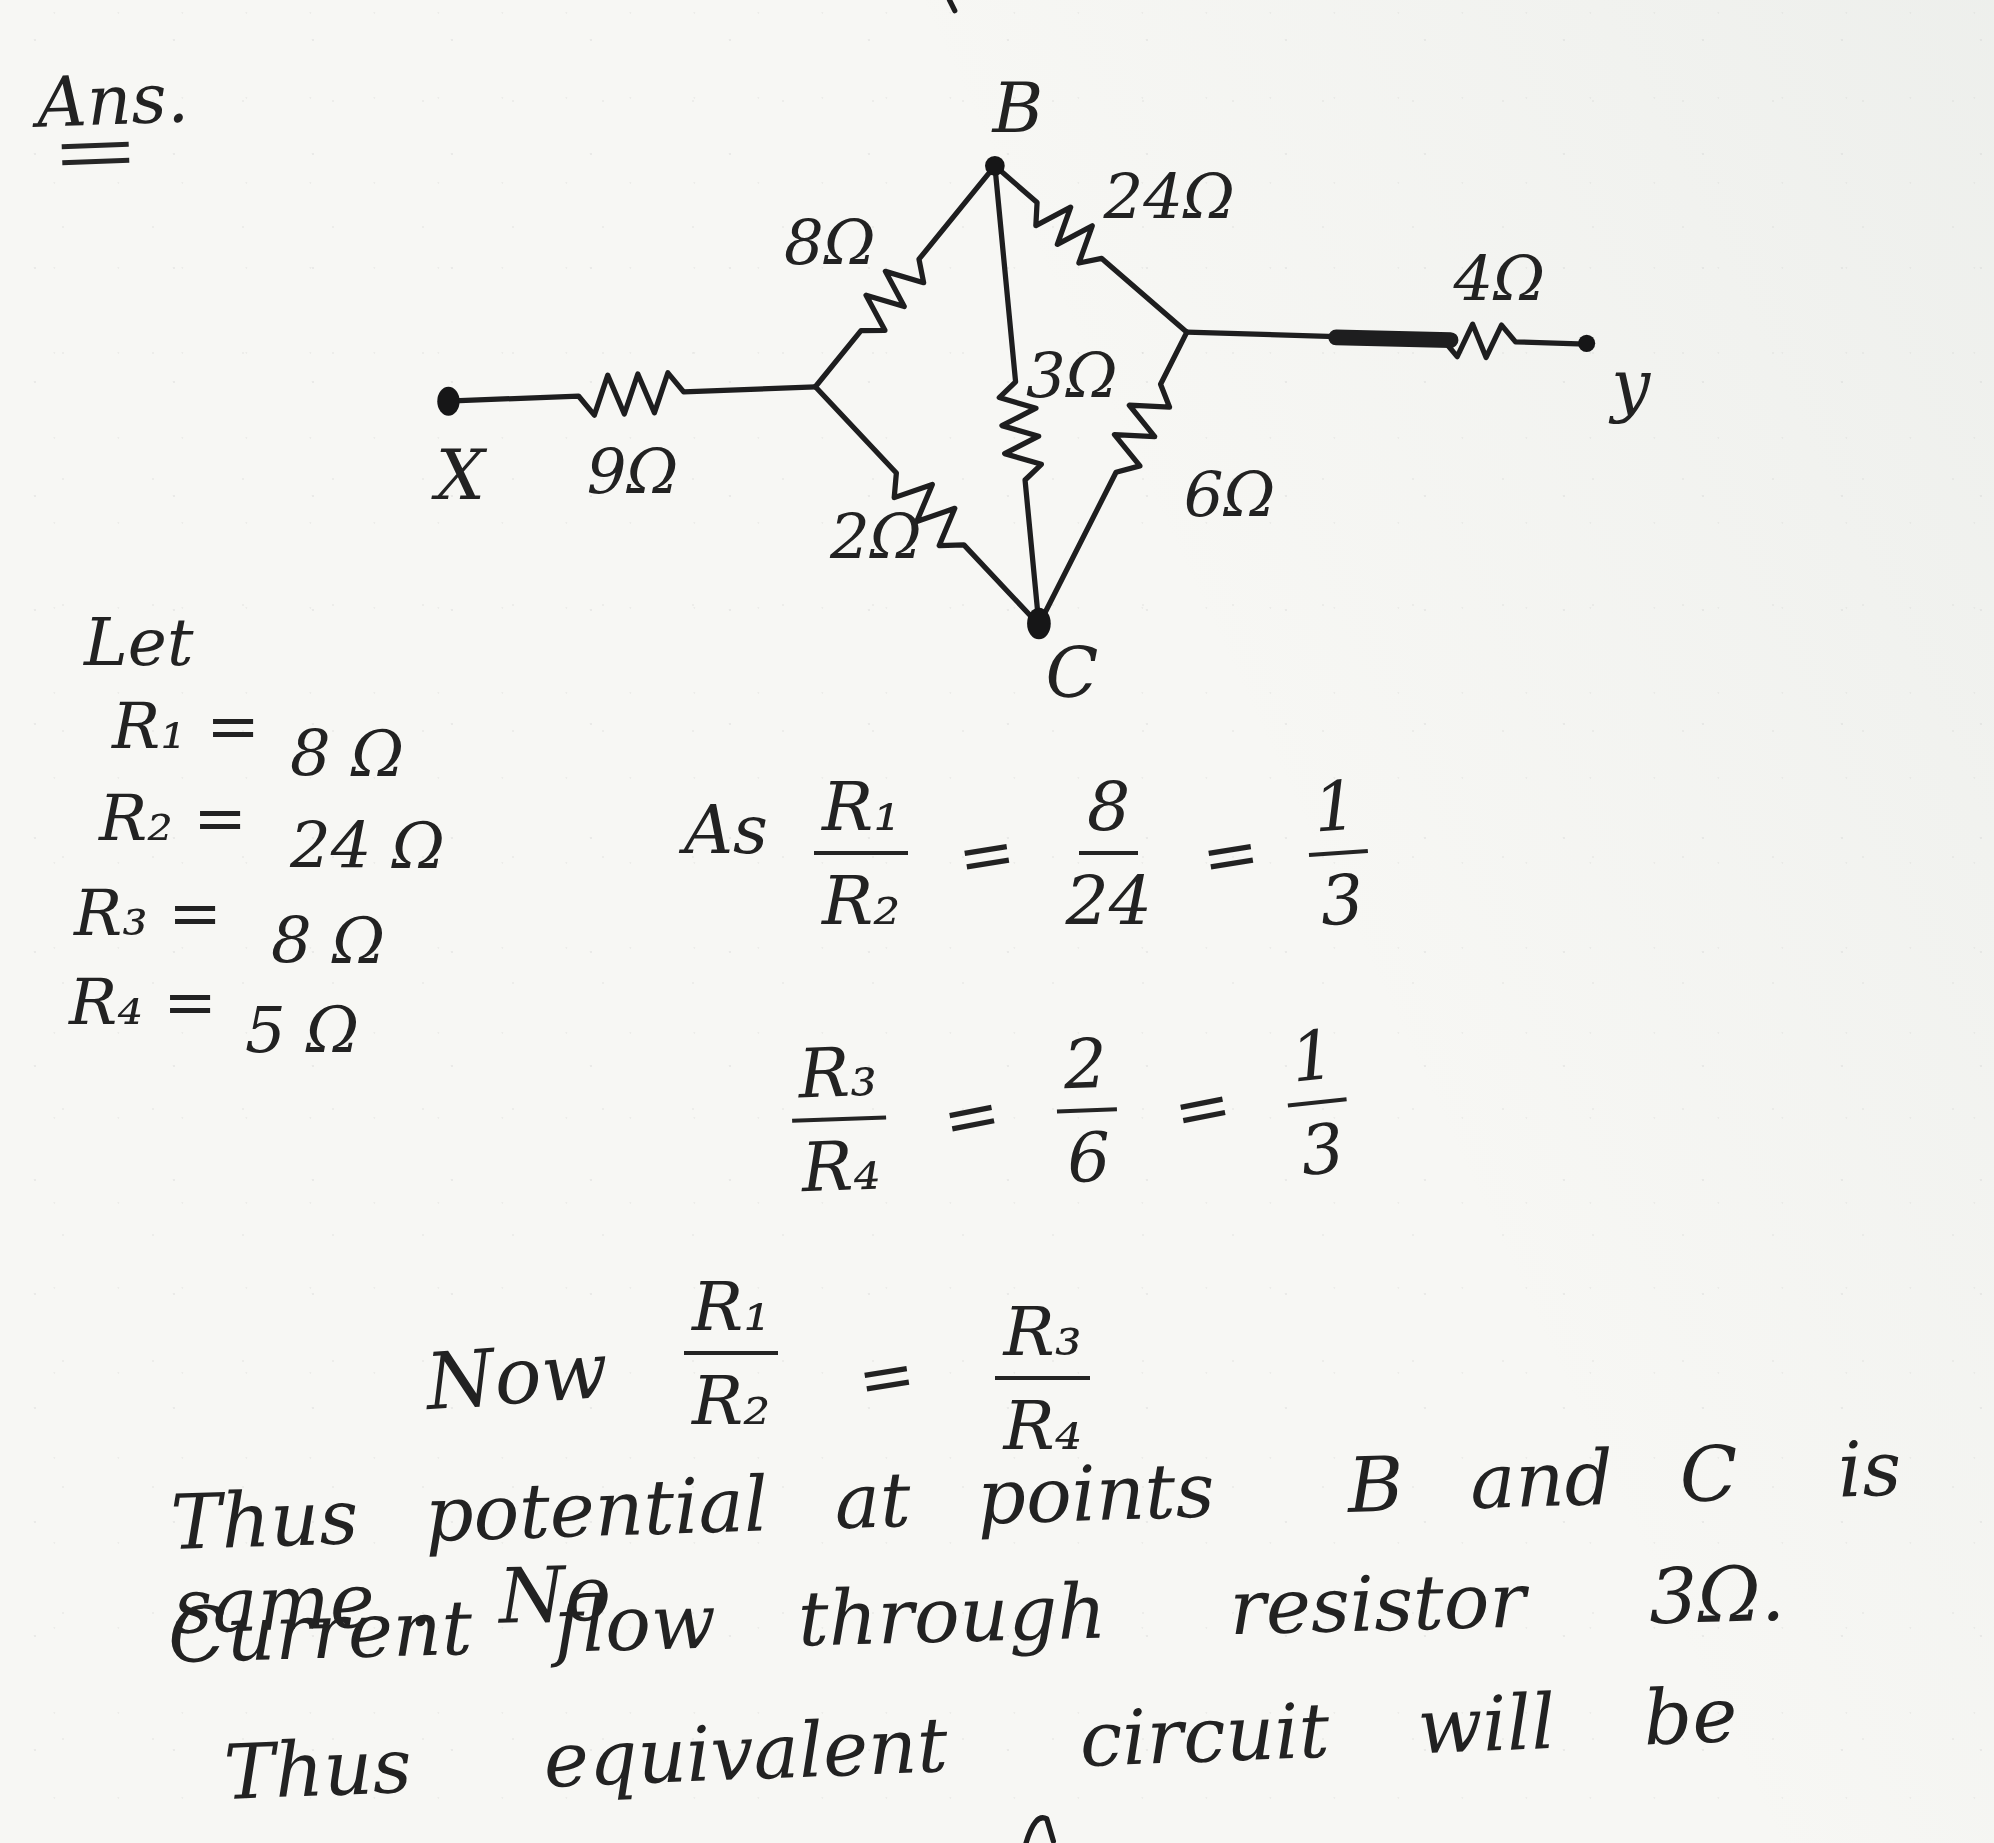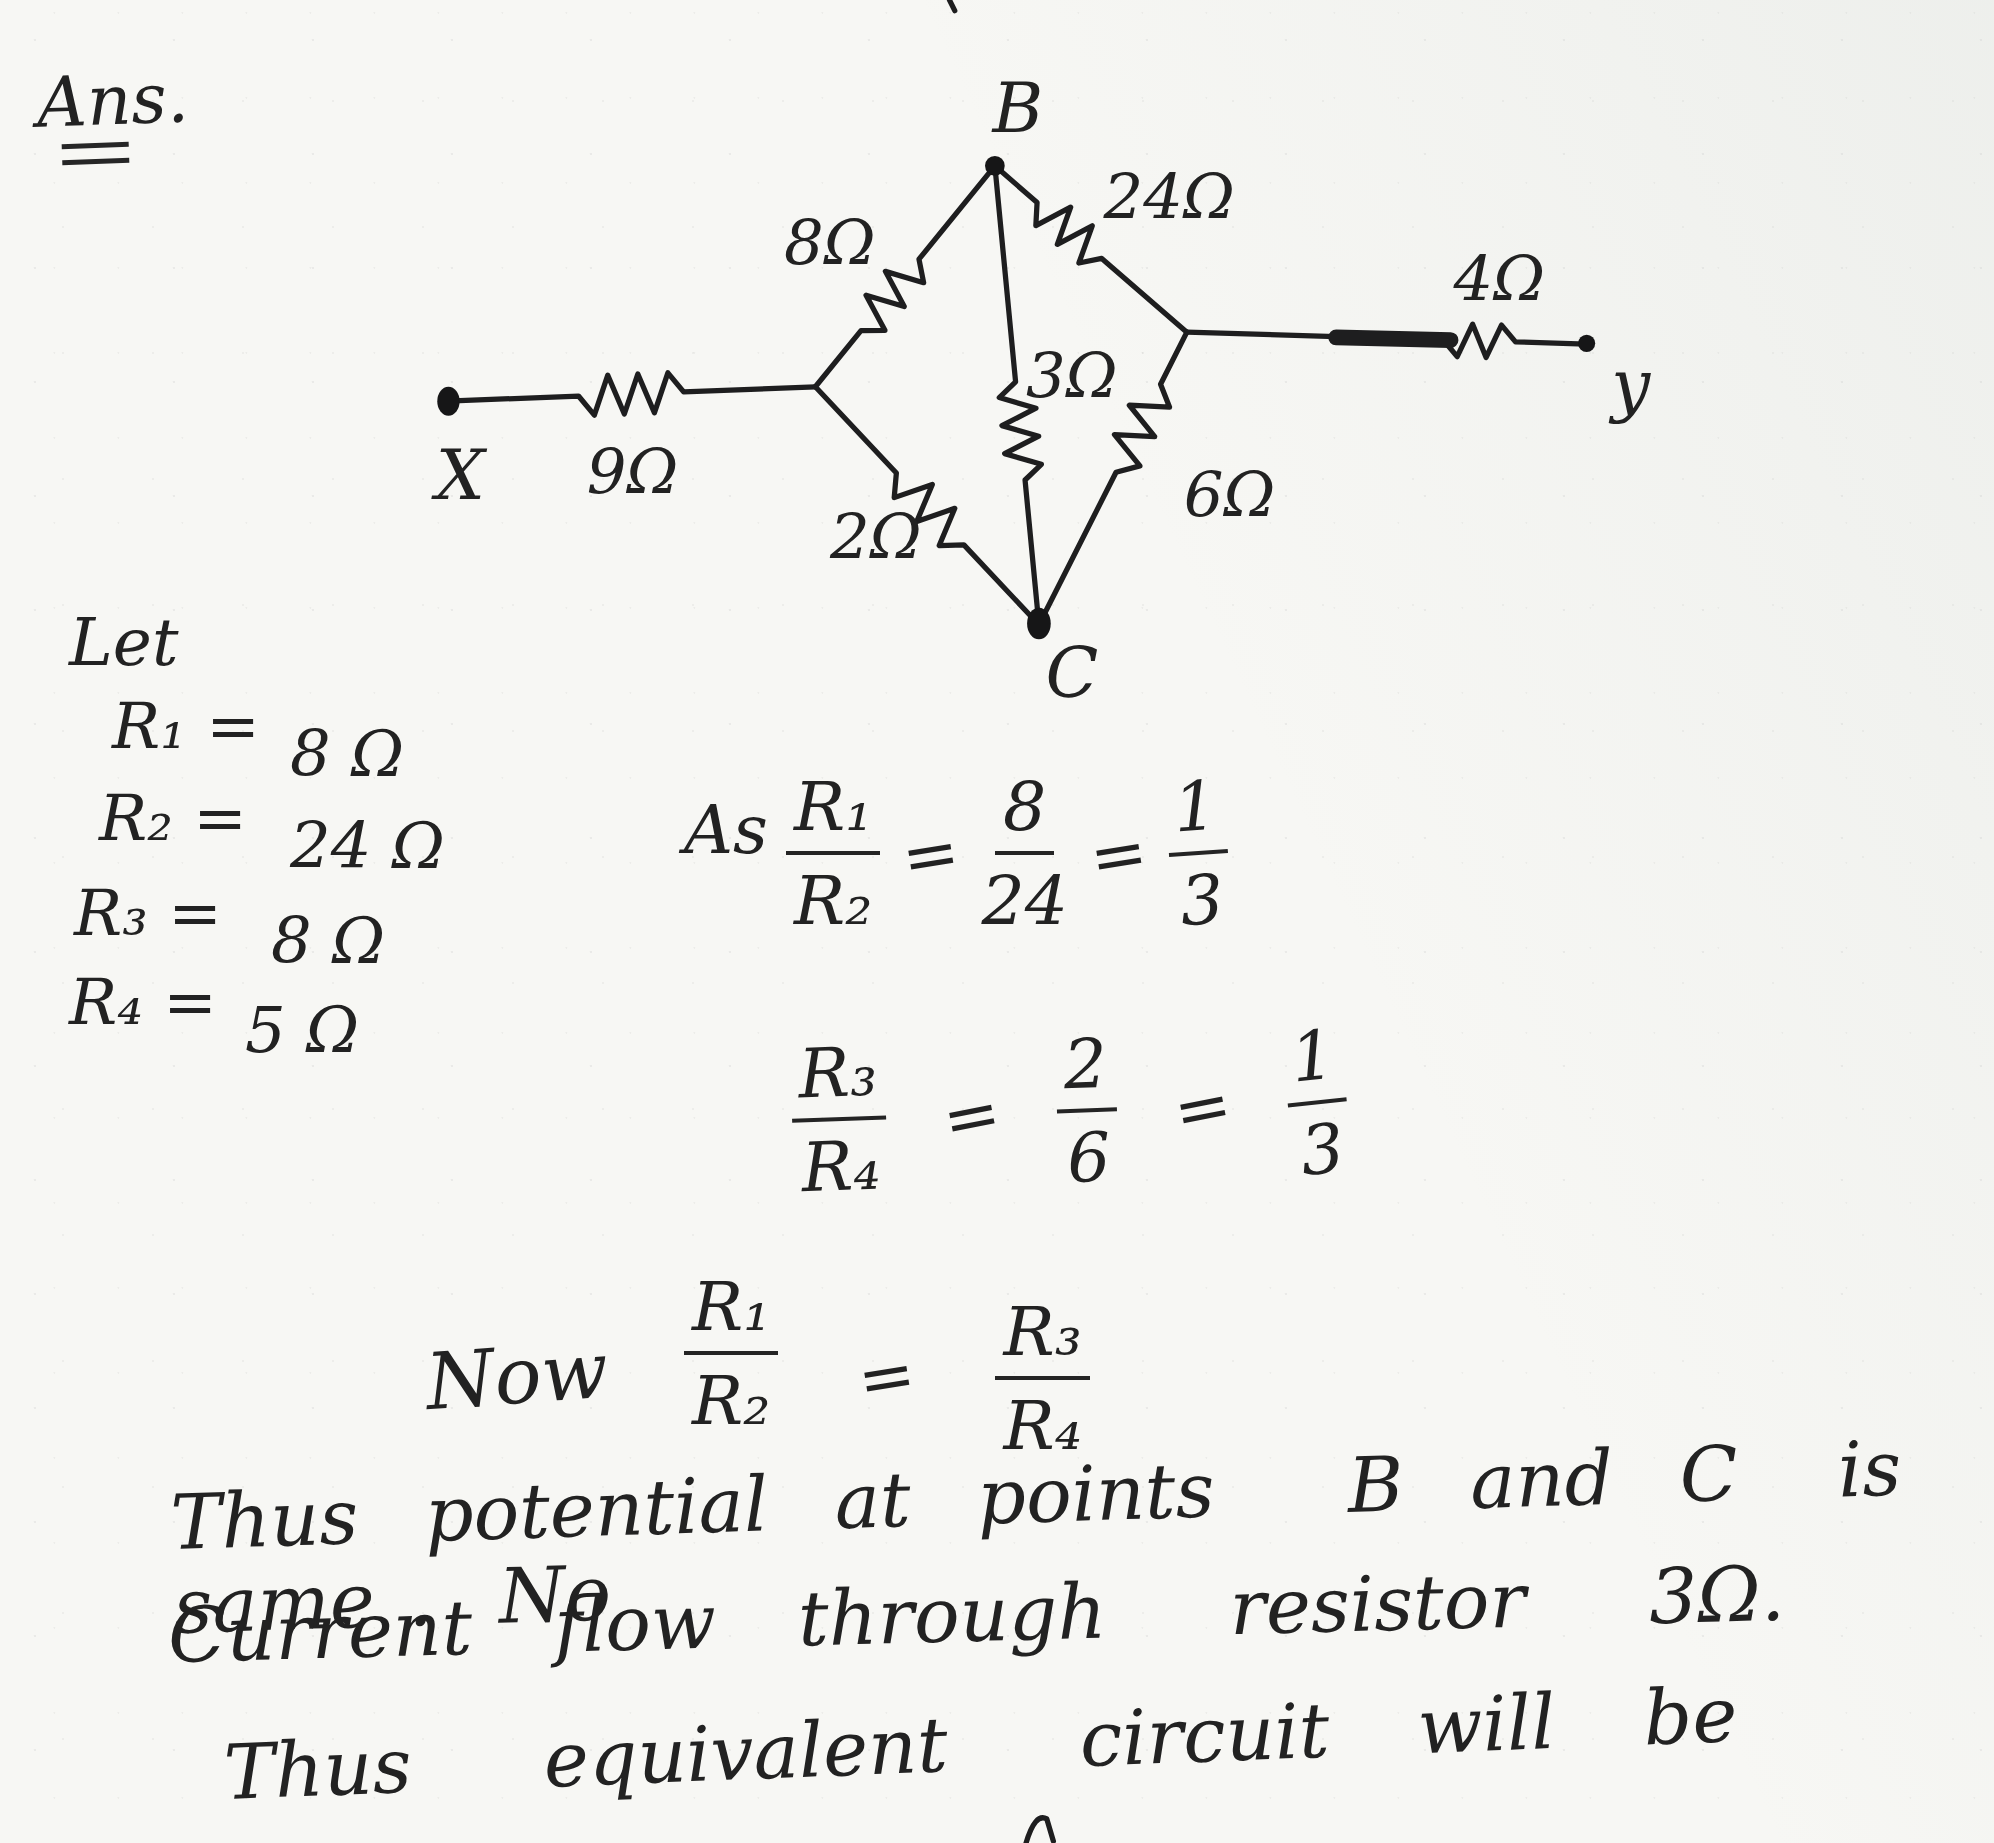--- a/index.html
+++ b/index.html
@@ -77,40 +77,40 @@
     <text class="svg-hand lbl-res" x="962" y="750" text-anchor="middle">9Ω</text>
     <text class="svg-hand lbl-res" x="1630" y="604" text-anchor="middle">3Ω</text>
     <text class="svg-hand lbl-res" x="1332" y="848" text-anchor="middle">2Ω</text>
     <text class="svg-hand lbl-res" x="1870" y="784" text-anchor="middle">6Ω</text>
     <text class="svg-hand lbl-res" x="2280" y="456" text-anchor="middle">4Ω</text>
 
     <path class="wire" d="M 1444 0 L 1452 16"></path>
     <path class="wire" d="M 1560 2804 Q 1574 2756 1592 2766 L 1602 2800"></path>
   </svg>
 
-  <div class="abs hw let-head" style="left:69px;top:604px">Let</div>
+  <div class="abs hw let-head" style="left:84px;top:604px">Let</div>
 
   <div class="let-row hw" style="left:112px;top:689px">
     <span class="lhs">R₁ =</span>
     <span class="rhs" style="left:178px">8 Ω</span>
   </div>
   <div class="let-row hw" style="left:99px;top:781px">
     <span class="lhs">R₂ =</span>
     <span class="rhs" style="left:191px">24 Ω</span>
   </div>
   <div class="let-row hw" style="left:74px;top:876px">
     <span class="lhs">R₃ =</span>
     <span class="rhs" style="left:197px">8 Ω</span>
   </div>
   <div class="let-row hw" style="left:69px;top:965px">
     <span class="lhs">R₄ =</span>
     <span class="rhs" style="left:176px">5 Ω</span>
   </div>
 
-  <div class="eqrow hw" style="left:684px;top:768px;gap:18px">
+  <div class="eqrow hw" style="left:684px;top:768px;gap:46px">
     <span class="as-word">As</span>
     <span class="frac">
       <span class="num">R₁</span>
       <span class="den">R₂</span>
     </span>
     <span class="eqsign">=</span>
     <span class="frac">
       <span class="num">8</span>
       <span class="den">24</span>
     </span>

